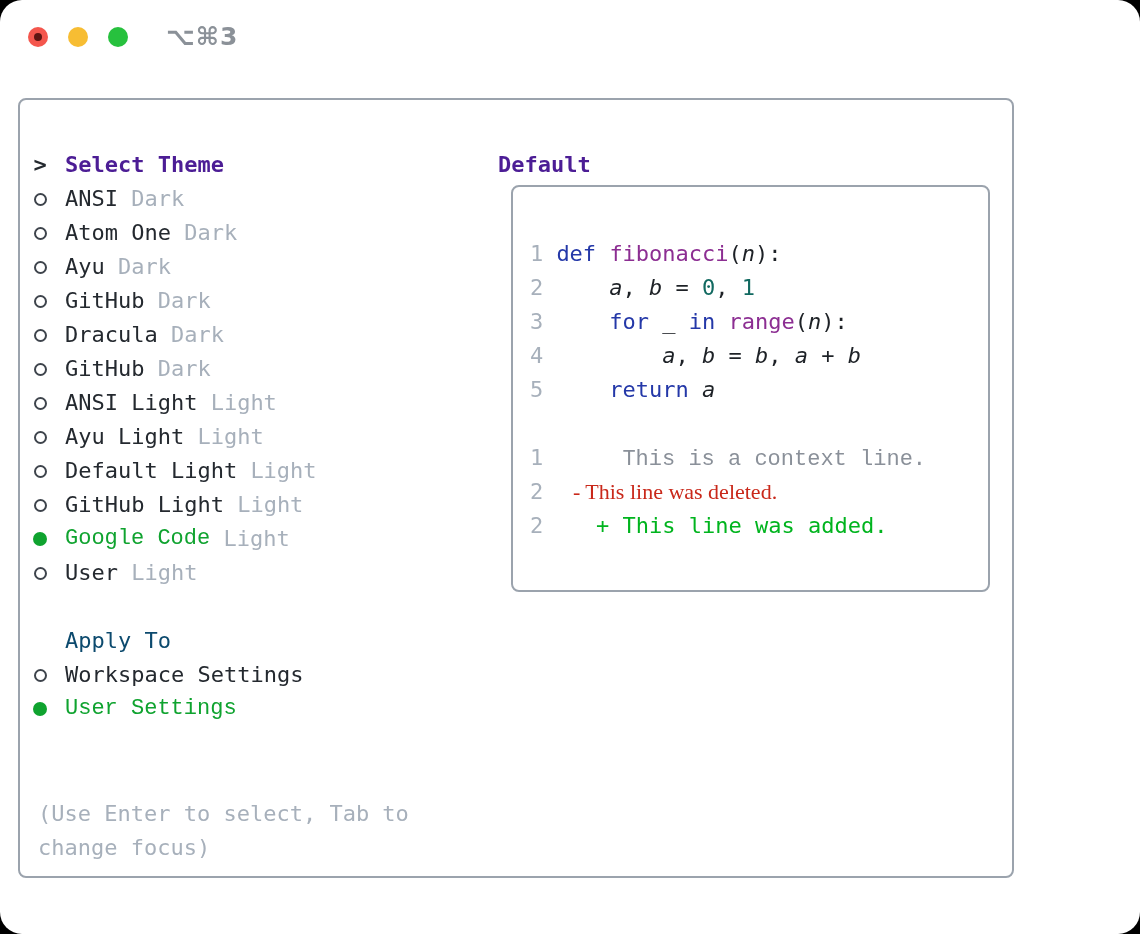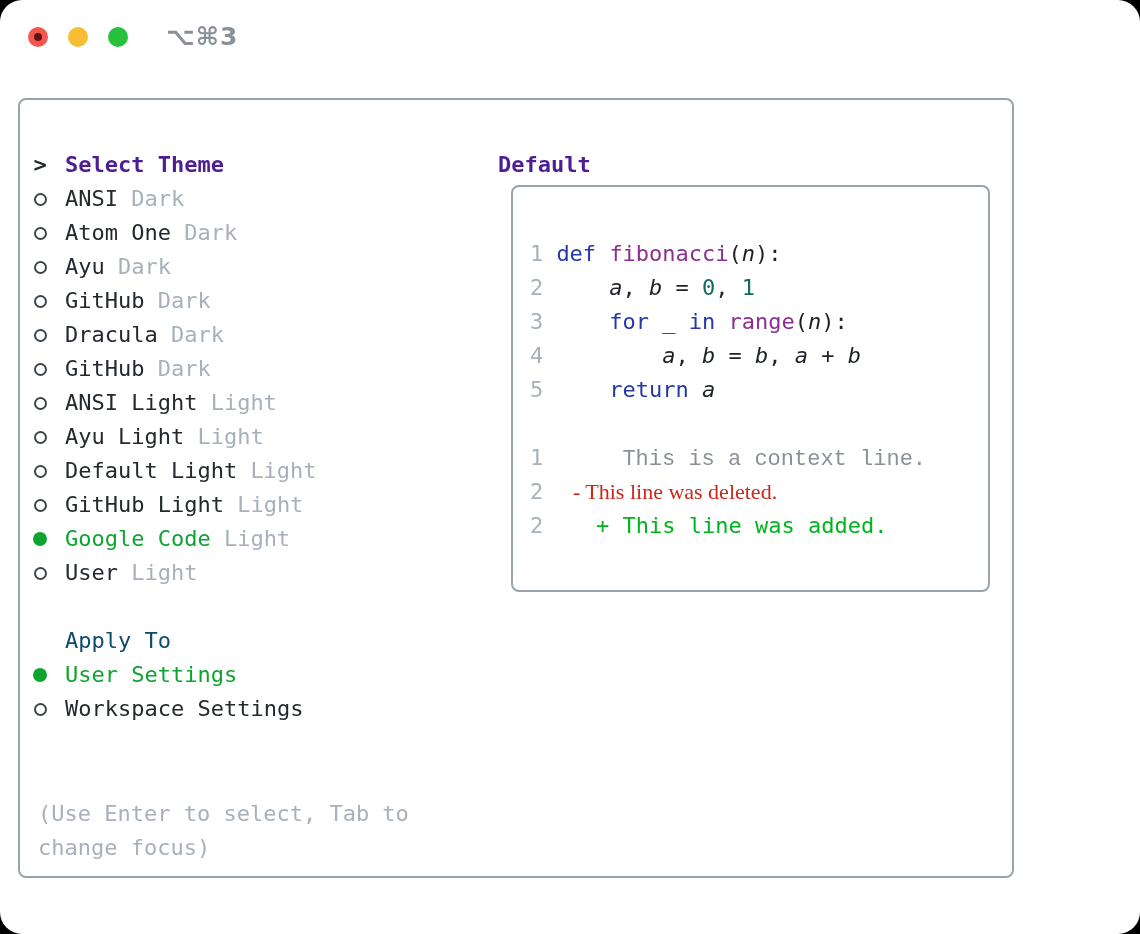--- a/index.html
+++ b/index.html
@@ -41,21 +41,21 @@
   .marker { margin-right:18px; }
   .prompt-char { font-weight:bold; color:var(--text); }
 
   .radio { width:13px; height:13px; border-radius:50%; border:2px solid var(--ring); }
   .radio.sel { width:14px; height:14px; border:none; background:var(--green); }
 
   .header-label { font-weight:bold; color:#4c1d95; }
   .apply-header { color:#0c4a6e; }
 
   .name { color:var(--text); }
-  .name.sel { color:var(--green); }
+  .name.sel { color:var(--green);font-family:Liberation Mono, monospace; }
   .variant { color:var(--muted); margin-left:13.2px; }
 
   .spacer { height:34px; }
 
   .hint { color:var(--muted); padding-left:5px; width:435px;
           word-break:normal; white-space:normal;margin-top:37px; }
 
   
   .preview-box {
     margin-top:3px; margin-left:13px; width:479px;
@@ -113,22 +113,22 @@
         </div>
 
       <div class="spacer"></div>
 
       <div class="row">
         <span class="marker"></span>
         <span class="apply-header">Apply To</span>
       </div>
 
       <div id="apply-list">
+          <div class="row"><span class="marker"><span class="radio"></span></span><span class="name">Workspace Settings</span></div>
           <div class="row"><span class="marker"><span class="radio sel"></span></span><span class="name sel">User Settings</span></div>
-          <div class="row"><span class="marker"><span class="radio"></span></span><span class="name">Workspace Settings</span></div>
         </div>
 
       <div class="spacer"></div>
 
       <div class="hint">(Use Enter to select, Tab to change focus)</div>
     </div>
 
     <div class="right-col">
       <div class="row">
         <span class="header-label">Default</span>

